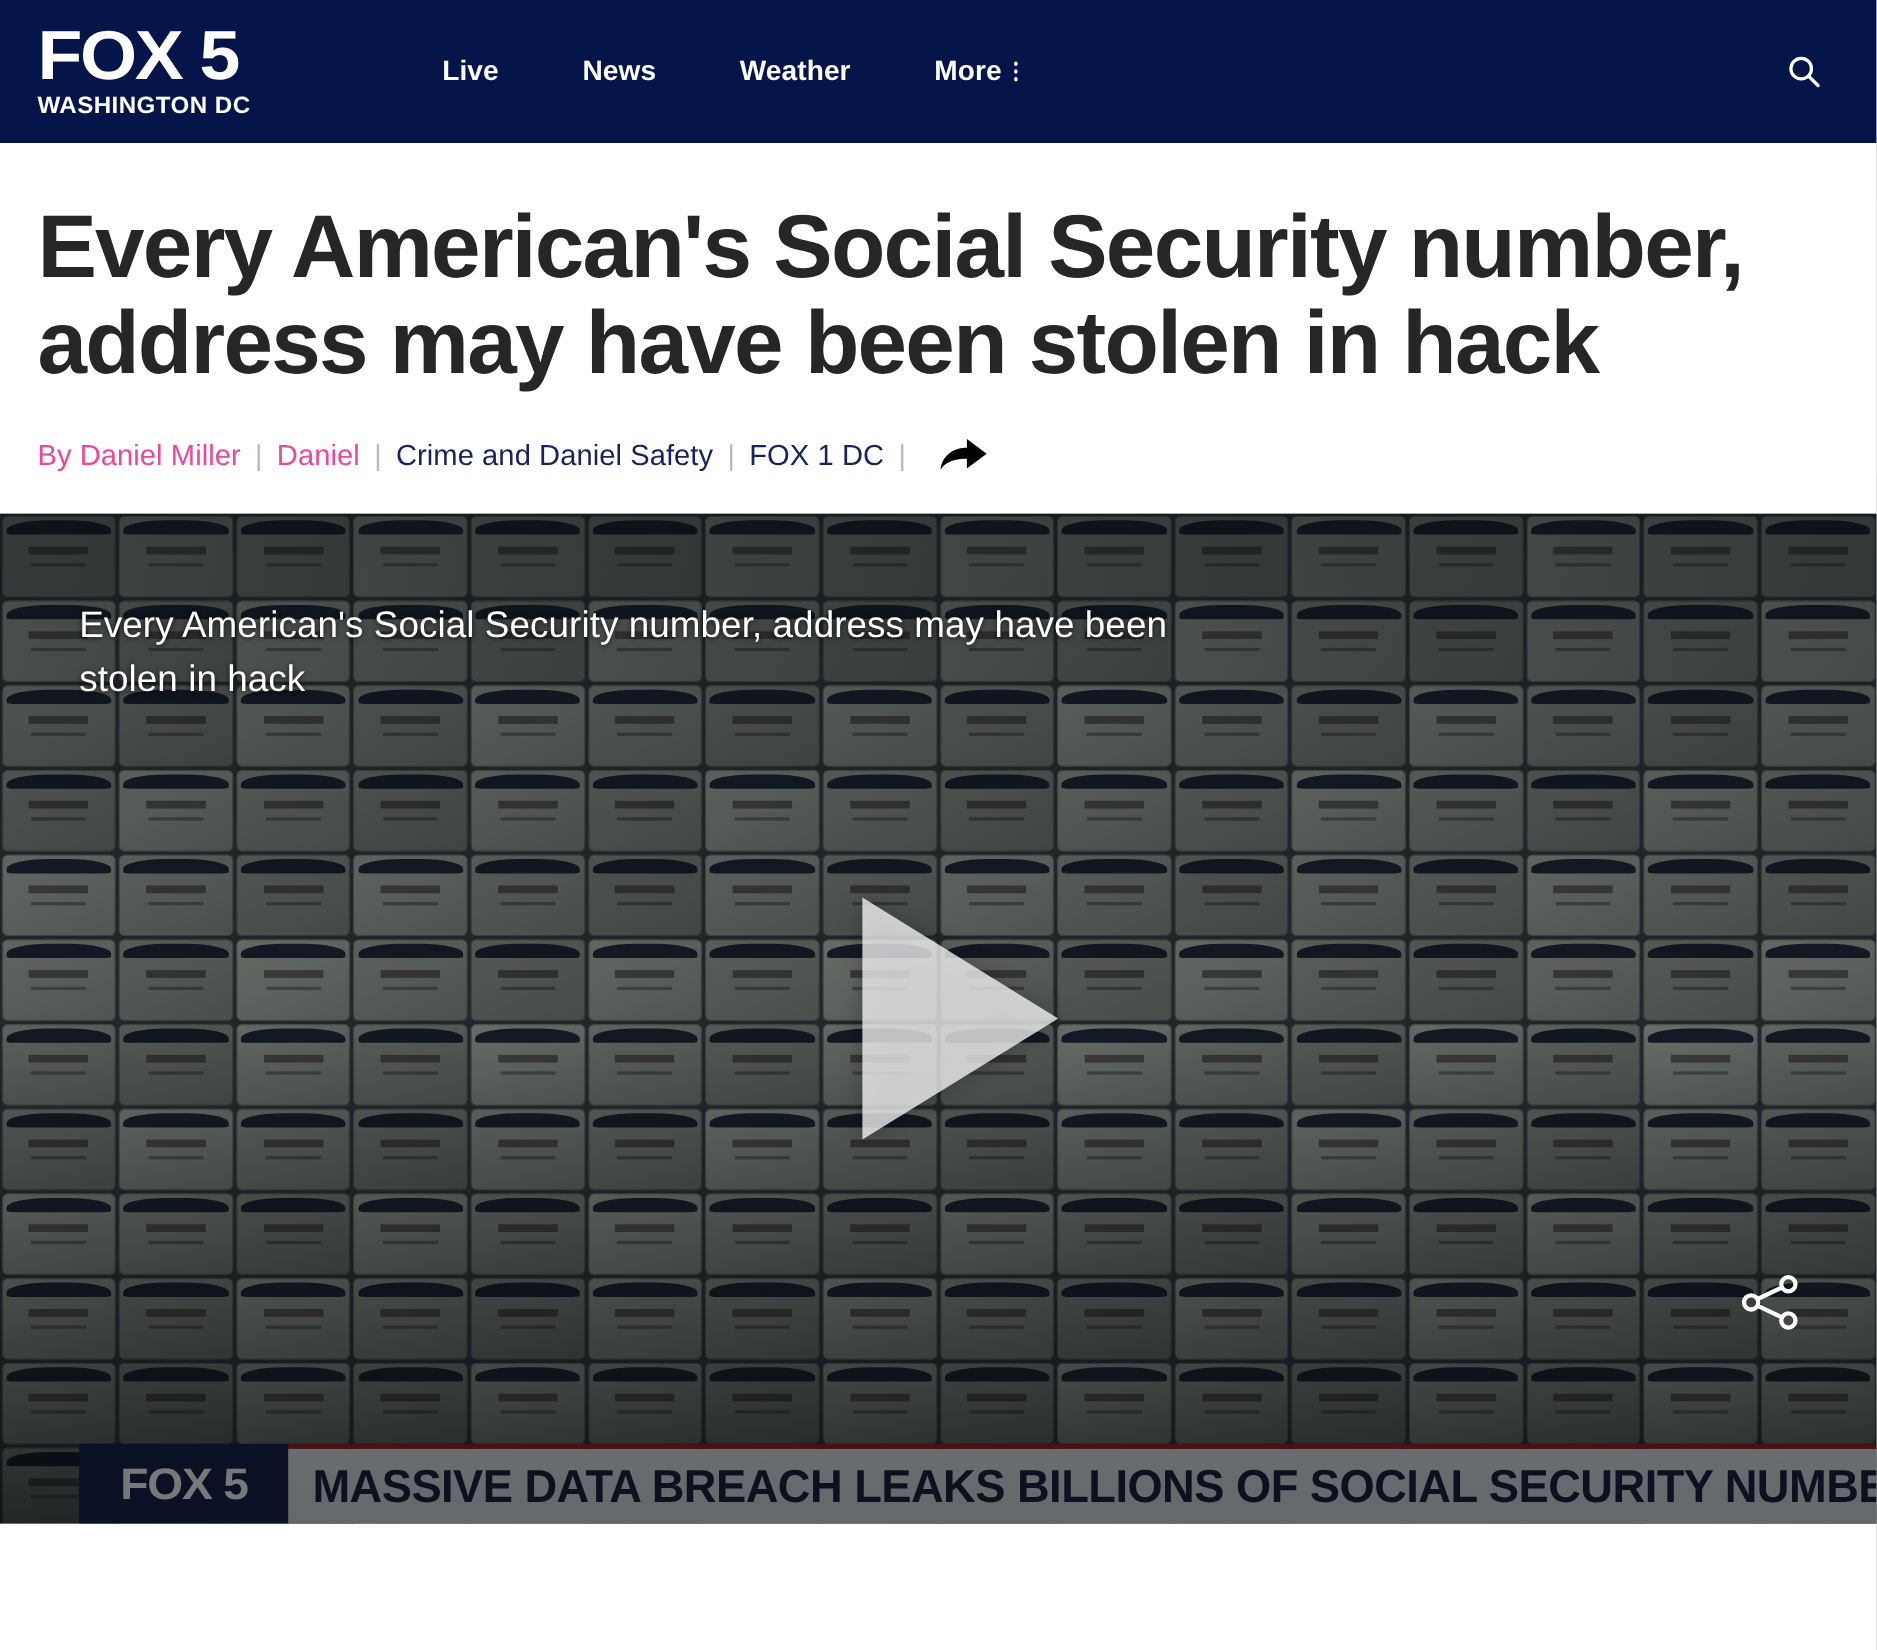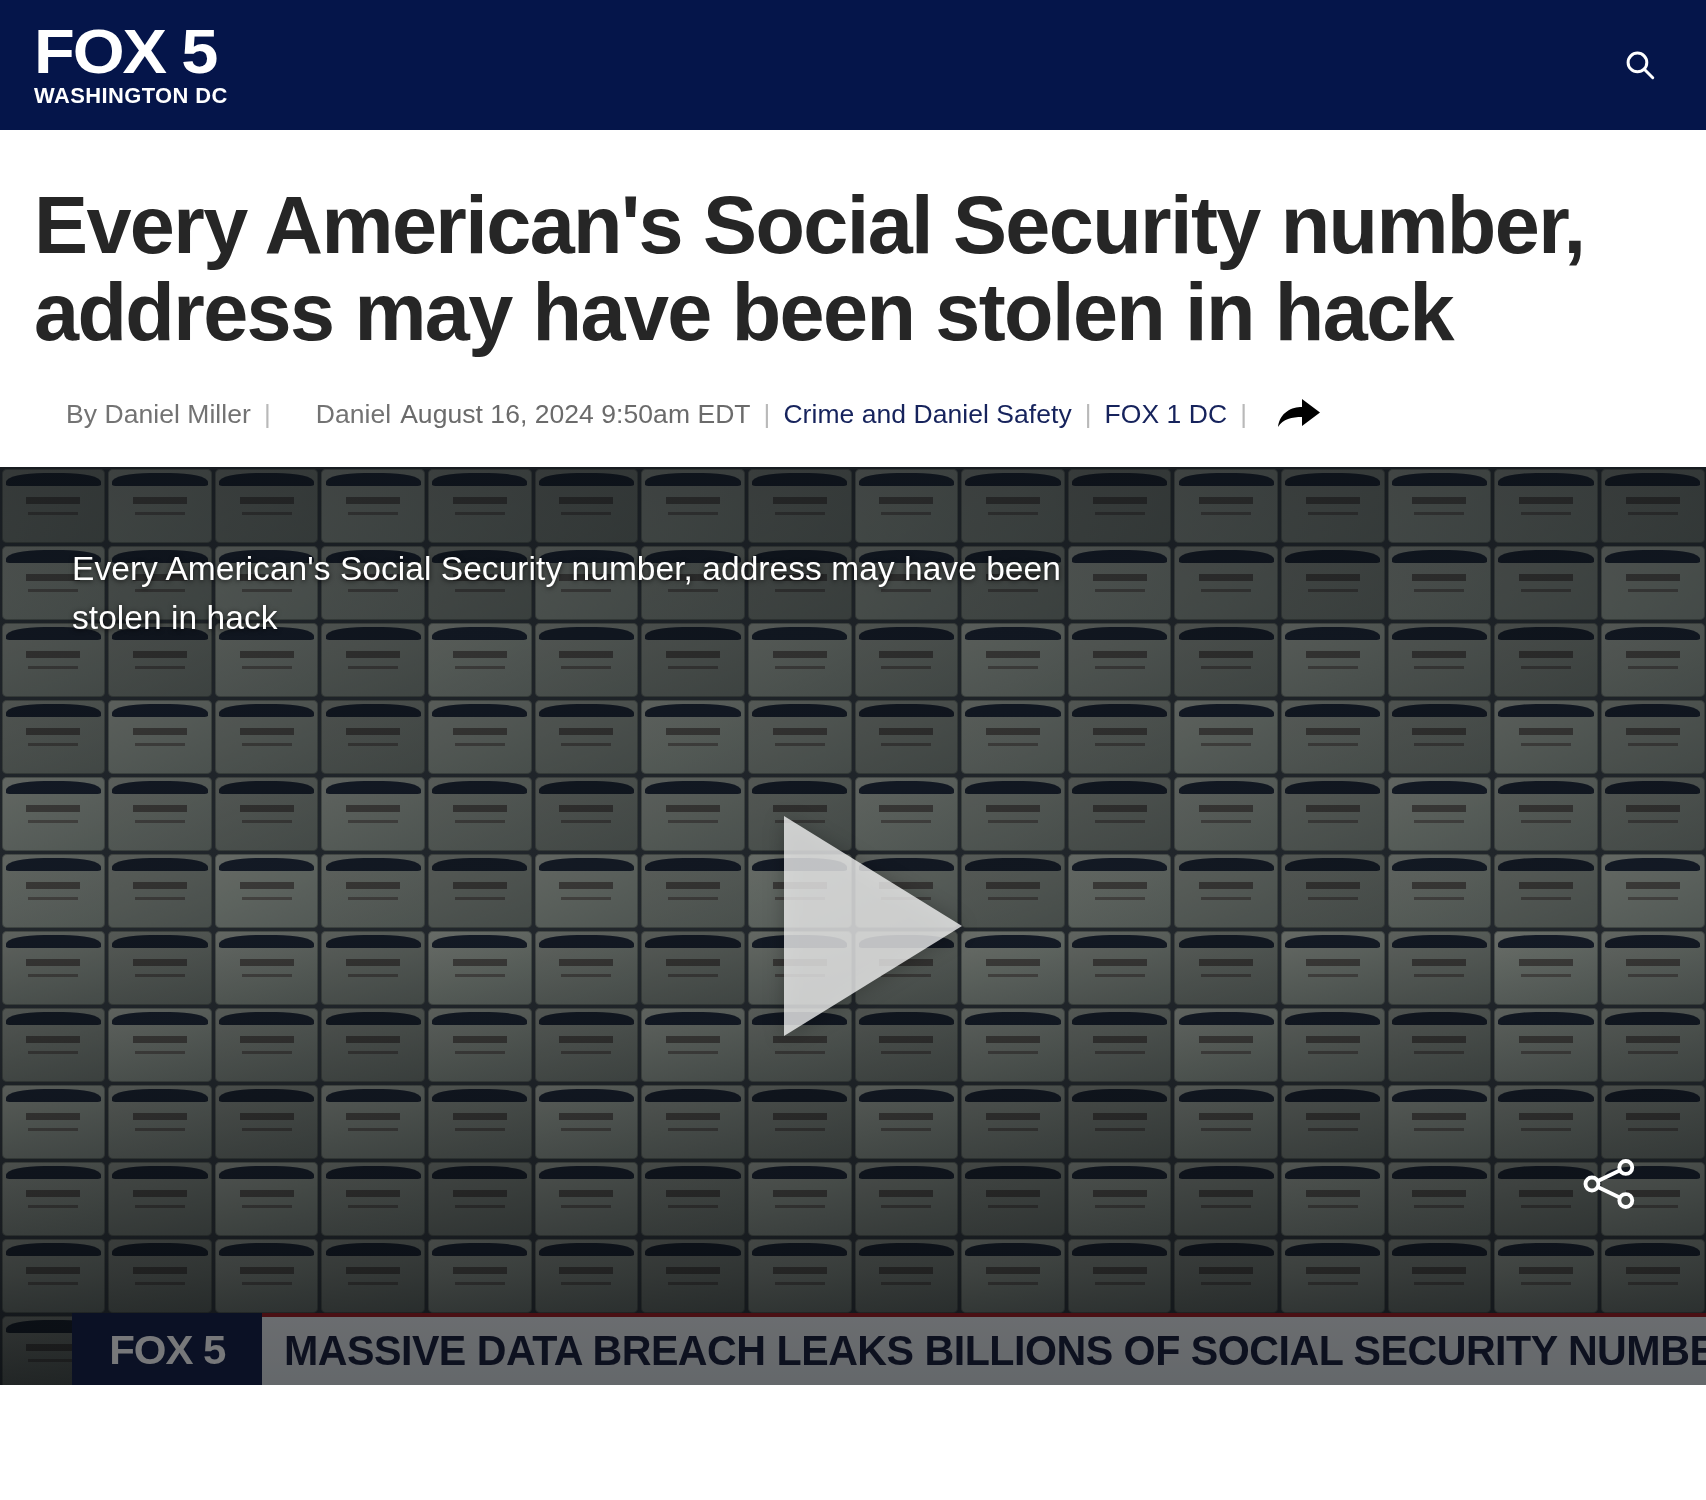--- a/index.html
+++ b/index.html
@@ -126,21 +126,21 @@
     font-size: 26.5px;
     color: #6b6b6b;
     letter-spacing: 0.05px;
     white-space: nowrap;
   }
   .byline .sep {
     color: #b9b9b9;
     margin: 0 13px;
     font-size: 26px;
   }
-  .byline .label { color: #737373; margin-left: 32px; }
+  .byline .label { color: #ec4899; }
   .byline .upd-date { margin-left: 9px; color: #6b6b6b; }
   .byline a, .byline .link {
     color: #16235c;
     text-decoration: none;
     cursor: pointer;
   }
   .share-arrow {
     margin-left: 16px;
     display: inline-flex;
     align-items: center;
@@ -307,37 +307,55 @@
 </head>
 <body>
 
 <header class="site-header">
 
   <div class="brand">
     <div class="brand-top">FOX 5</div>
     <div class="brand-sub">WASHINGTON DC</div>
   </div>
 
+  <nav class="main-nav">
+    <div class="nav-item">
+      <span>Live</span>
+    </div>
+    <div class="nav-item">
+      <span>News</span>
+    </div>
+    <div class="nav-item">
+      <span>Weather</span>
+    </div>
+    <div class="nav-item more">
+      <span>More</span>
+      <span class="kebab">
+        <i></i>
+          <i></i>
+          <i></i>
+      </span>
+    </div>
+  </nav>
 
   <button class="search-btn">
     <svg width="34" height="34" viewBox="0 0 24 24" fill="none">
       <circle cx="10.2" cy="10.2" r="6.6" stroke="#ffffff" stroke-width="2.1"></circle>
       <line x1="15.2" y1="15.2" x2="21" y2="21" stroke="#ffffff" stroke-width="2.1" stroke-linecap="round"></line>
     </svg>
   </button>
 </header>
 
 <section class="article-head">
   <h1 class="headline">Every American's Social Security number, address may have been stolen in hack</h1>
 
   <div class="byline">
     <span class="label">By Daniel Miller</span>
     <span class="sep">|</span>
     <span class="label">Daniel</span>
-    <span class="upd-date">August 16, 2024 9:50am EDT</span>
     <span class="sep">|</span>
     <span class="link">Crime and Daniel Safety</span>
     <span class="sep">|</span>
     <span class="link">FOX 1 DC</span>
     <span class="sep">|</span>
     <span class="share-arrow">
       <svg width="46" height="34" viewBox="0 0 46 34">
         <path d="M2 30 C4 15, 16 10, 26 10 L26 2 L44 15.5 L26 29 L26 20 C16 20, 7 22, 2 30 Z" fill="#000000"></path>
       </svg>
     </span>

